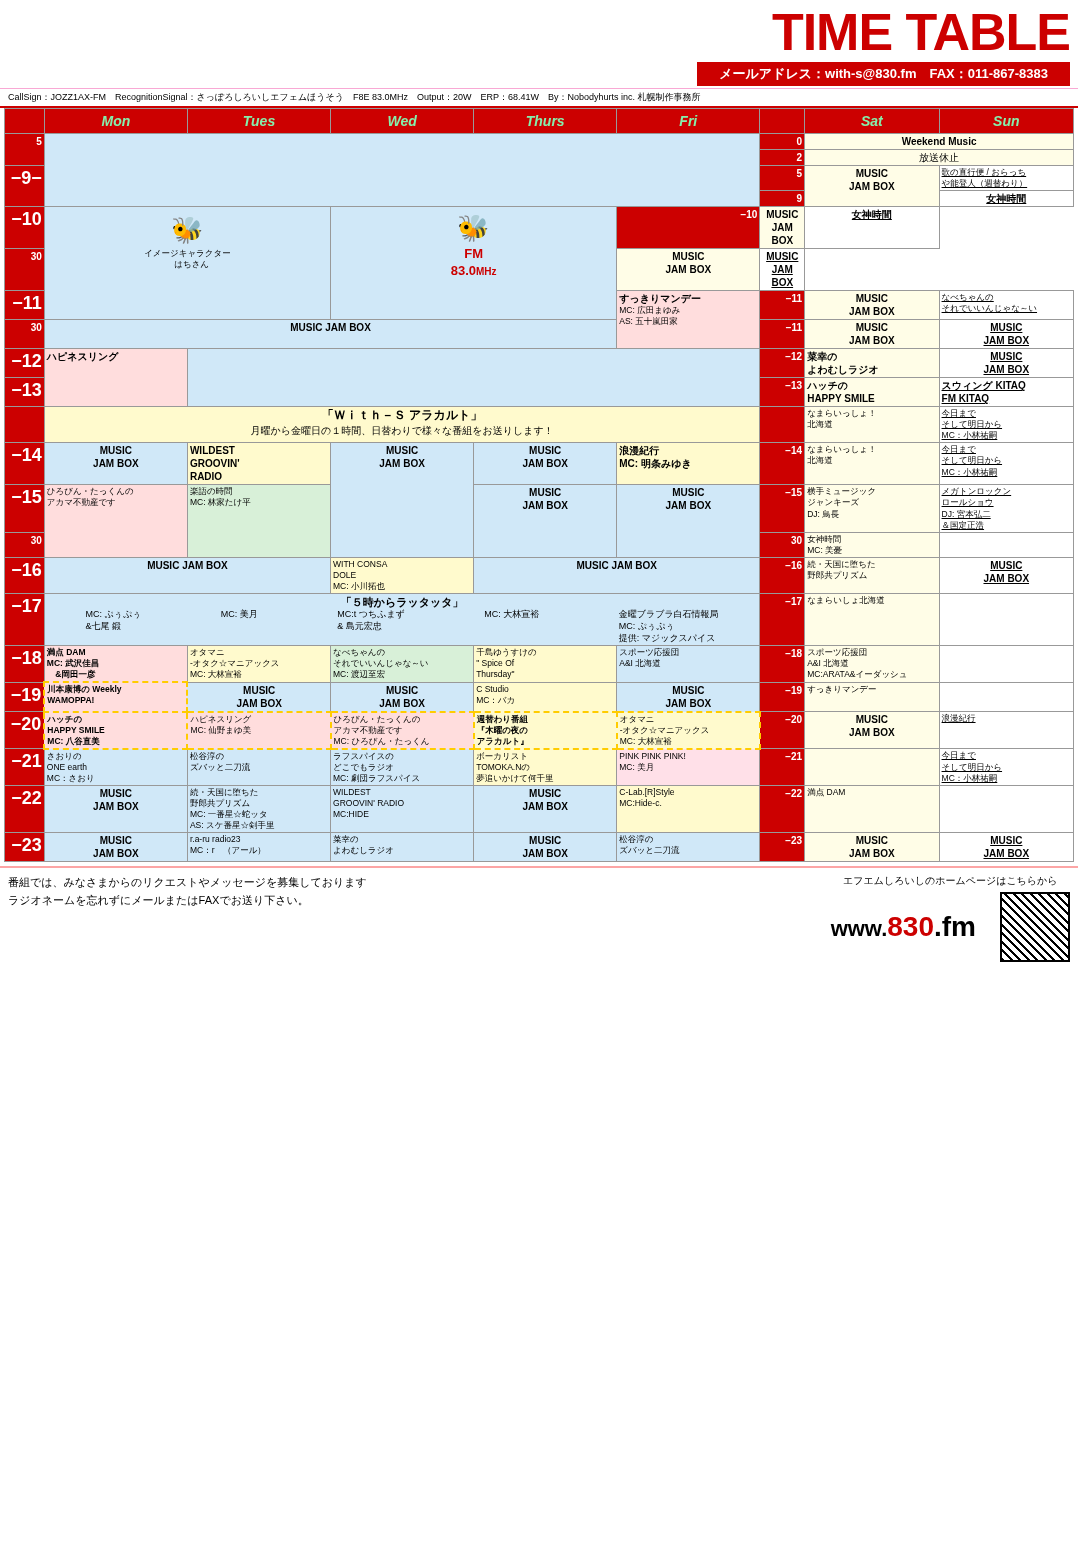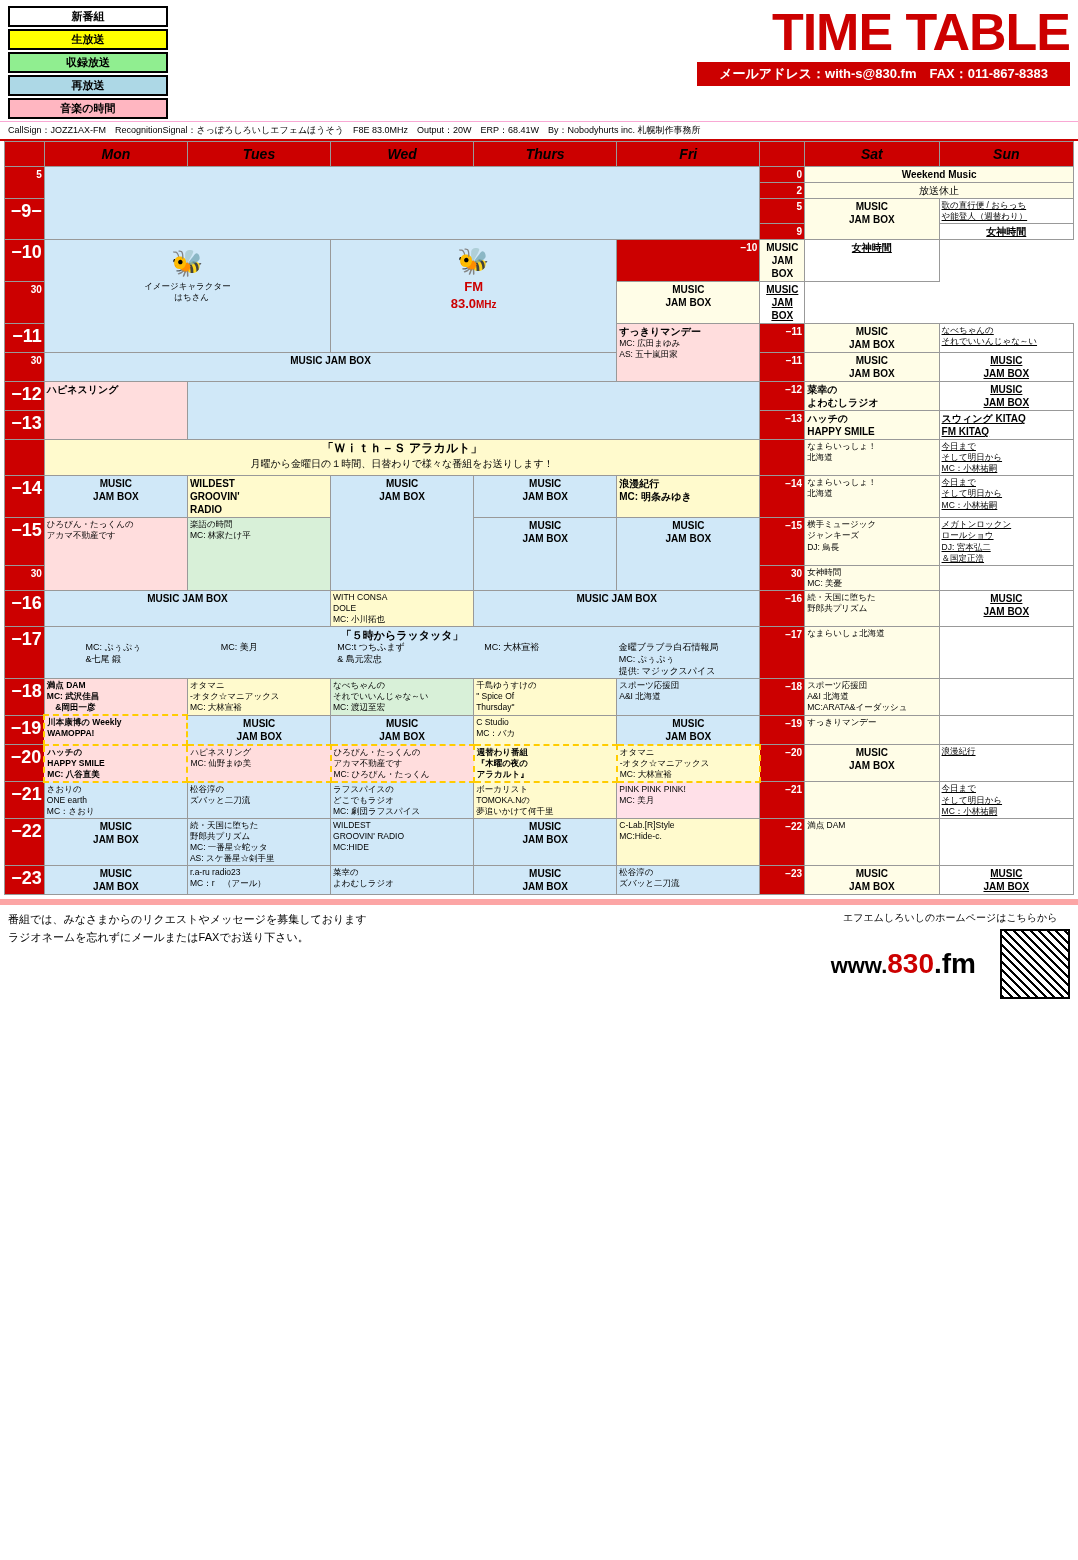--- a/index.html
+++ b/index.html
@@ -97,21 +97,21 @@
     }
     table.main-table th, table.main-table td {
       border: 1px solid #999;
       vertical-align: top;
       padding: 1px 2px;
       font-size: 10px;
       line-height: 1.3;
     }
     table.main-table th {
       background: #cc0000;
-      color: #000000;
+      color: #86efac;
       text-align: center;
       font-size: 14px;
       font-weight: bold;
       padding: 3px 0;
     }
     .time-col {
       background: #cc0000;
       color: #fff;
       font-weight: bold;
       font-size: 16px;
@@ -138,21 +138,21 @@
     }
     .arakaru-cell {
       background: #fffacd;
       text-align: center;
       font-size: 10px;
     }
     .footer {
       display: flex;
       padding: 6px 8px;
       gap: 20px;
-      border-top: 6px solid #fca5a5;
+      border-top: 2px solid #fca5a5;
       margin-top: 4px;
     }
     .footer-left {
       flex: 1;
       font-size: 11px;
       line-height: 1.6;
     }
     .footer-right {
       display: flex;
       flex-direction: column;
@@ -177,27 +177,20 @@
     .small-text { font-size: 8.5px; }
     .bold { font-weight: bold; }
     .center { text-align: center; }
     .sat-col { background: #fffde7; }
     .sun-col { background: #fff; text-decoration: underline; }
   </style>
 </head>
 <body>
 
 <div class="header">
-  <div class="header-center">
-    <div class="badge new">新番組</div>
-    <div class="badge live">生放送</div>
-    <div class="badge rec">収録放送</div>
-    <div class="badge replay">再放送</div>
-    <div class="badge music-time">音楽の時間</div>
-  </div>
   <div class="header-right">
     <div class="time-table-title">TIME TABLE</div>
     <div class="mail-fax">メールアドレス：with-s@830.fm　FAX：011-867-8383</div>
   </div>
 </div>
 <div class="callsign">CallSign：JOZZ1AX-FM　RecognitionSignal：さっぽろしろいしエフェムほうそう　F8E 83.0MHz　Output：20W　ERP：68.41W　By：Nobodyhurts inc. 札幌制作事務所</div>
 
 <div class="timetable-wrapper">
 <table class="main-table">
   <colgroup>

